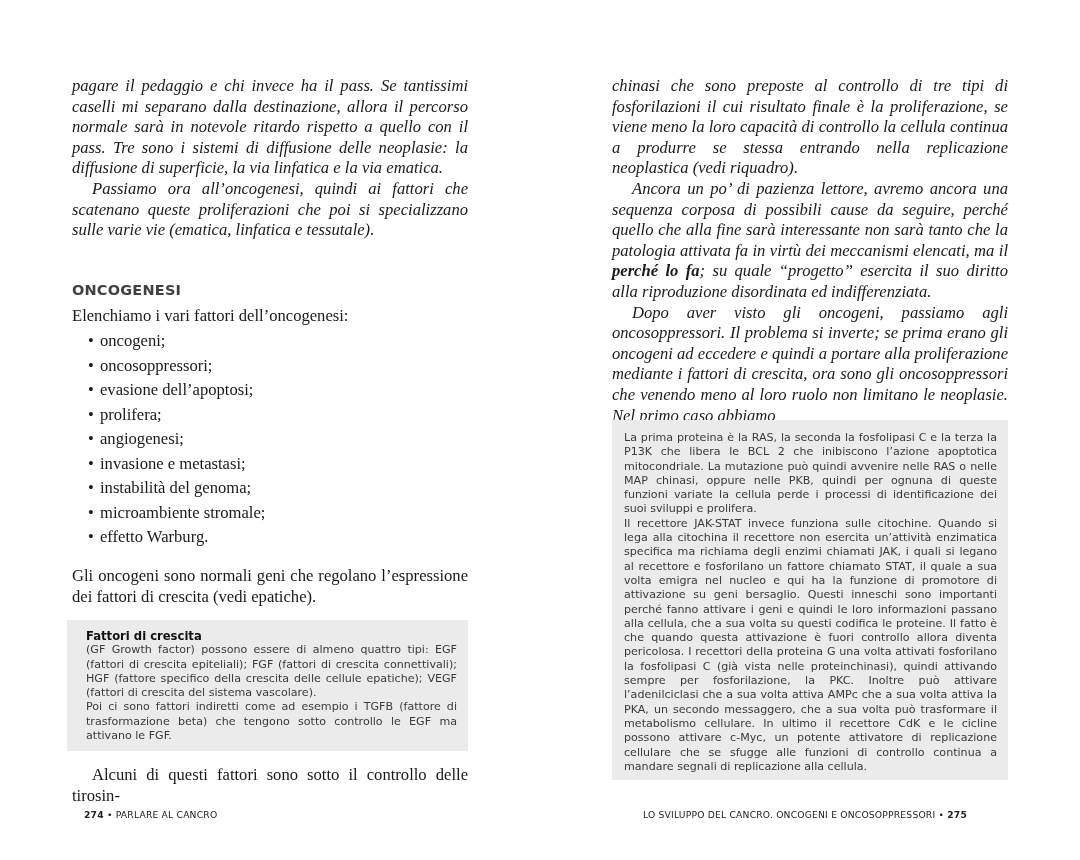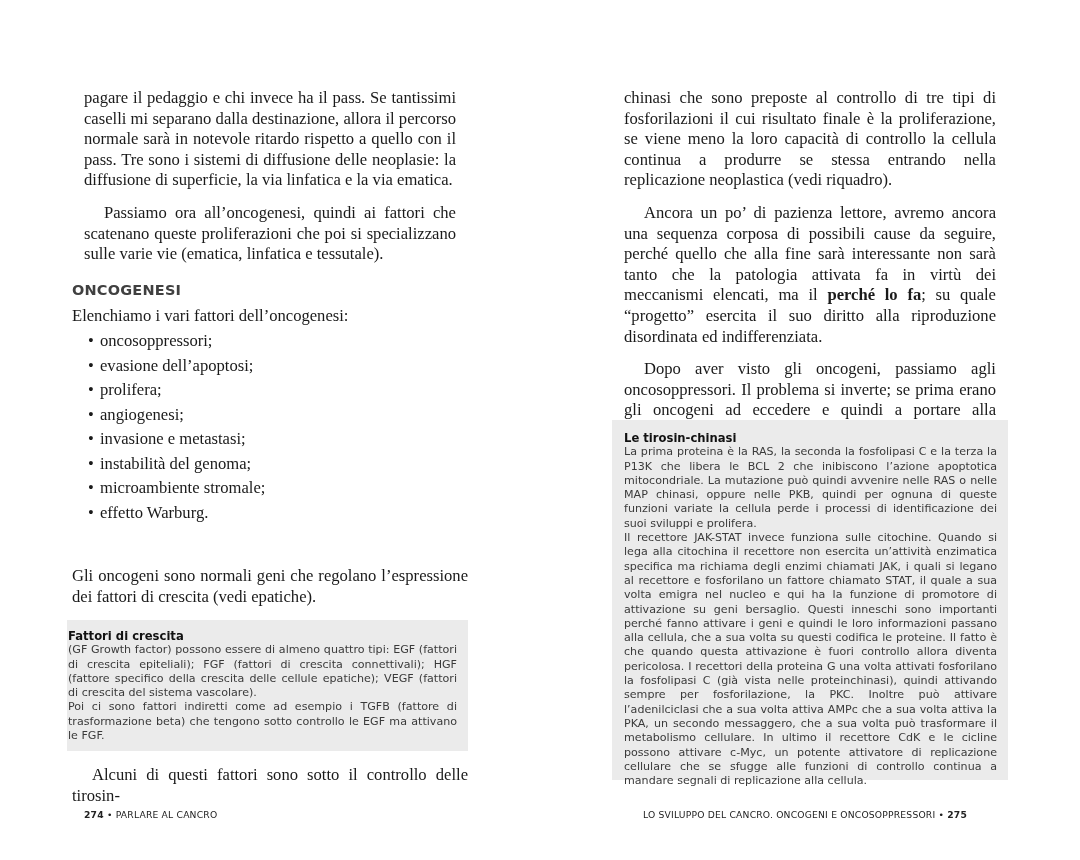--- a/index.html
+++ b/index.html
@@ -7,21 +7,21 @@
   .page { position: absolute; top: 0; width: 396px; }
   .page.left { left: 72px; }
   .page.right { left: 612px; }
   .serif {
     font-family: "Liberation Serif", "DejaVu Serif", serif;
     font-size: 16.6px;
     line-height: 20.6px;
     text-align: justify;
     hyphens: manual;
   }
-  .serif p { margin: 12px; }
+  .serif p { margin: 0; font-style: italic; }
   .indent { text-indent: 20px; }
   .block { position: absolute; left: 0; width: 396px; }
   .heading {
     font-family: "DejaVu Sans", sans-serif;
     font-weight: bold;
     font-size: 14.5px;
     letter-spacing: 0.2px;
     color: #404040;
   }
   ul.bullets { list-style: none; margin: 0; padding: 0 0 0 16px; }
@@ -58,33 +58,34 @@
   <div class="block serif" style="top:76px;">
     <p>pagare il pedaggio e chi invece ha il pass. Se tantissimi caselli mi separano dalla destinazione, allora il percorso normale sarà in notevole ritardo rispetto a quello con il pass. Tre sono i sistemi di diffusione delle neoplasie: la diffusione di superficie, la via linfatica e la via ematica.</p>
     <p class="indent">Passiamo ora all’oncogenesi, quindi ai fattori che scatenano queste proliferazioni che poi si specializzano sulle varie vie (ematica, linfatica e tessutale).</p>
   </div>
 
   <div class="block heading" style="top:282px;">ONCOGENESI</div>
 
   <div class="block serif" style="top:306px;">Elenchiamo i vari fattori dell’oncogenesi:</div>
 
   <ul class="block bullets serif" style="top:329px; text-align:left;">
+    <li>oncogeni;</li>
     <li>oncosoppressori;</li>
     <li>evasione dell’apoptosi;</li>
     <li>prolifera;</li>
     <li>angiogenesi;</li>
     <li>invasione e metastasi;</li>
     <li>instabilità del genoma;</li>
     <li>microambiente stromale;</li>
     <li>effetto Warburg.</li>
   </ul>
 
   <div class="block serif" style="top:566px;">Gli oncogeni sono normali geni che regolano l’espressione dei fattori di crescita (vedi epatiche).</div>
 
-  <div class="box" style="left:-5px; top:620px; width:401px; height:131px; padding:9px 11px 0 1px;">
+  <div class="box" style="left:-5px; top:620px; width:401px; height:131px; padding:9px 11px 0 19px;">
     <span class="box-title">Fattori di crescita</span>
     <p>(GF Growth factor) possono essere di almeno quattro tipi: EGF (fattori di crescita epiteliali); FGF (fattori di crescita connettivali); HGF (fattore specifico della crescita delle cellule epatiche); VEGF (fattori di crescita del sistema vascolare).</p>
     <p>Poi ci sono fattori indiretti come ad esempio i TGFB (fattore di trasformazione beta) che tengono sotto controllo le EGF ma attivano le FGF.</p>
   </div>
 
   <div class="block serif indent" style="top:765px;">Alcuni di questi fattori sono sotto il controllo delle tirosin-</div>
 
   <div class="footer" style="left:12px;">
     <b>274</b>
     <span>•</span>
@@ -94,21 +95,20 @@
 
 <div class="page right">
 
   <div class="block serif" style="top:76px;">
     <p>chinasi che sono preposte al controllo di tre tipi di fosforilazioni il cui risultato finale è la proliferazione, se viene meno la loro capacità di controllo la cellula continua a produrre se stessa entrando nella replicazione neoplastica (vedi riquadro).</p>
     <p class="indent"><span>Ancora un po’ di pazienza lettore, avremo ancora una sequenza corposa di possibili cause da seguire, perché quello che alla fine sarà interessante non sarà tanto che la patologia attivata fa in virtù dei meccanismi elencati, ma il </span><span class="bold">perché lo fa</span><span>; su quale “progetto” esercita il suo diritto alla riproduzione disordinata ed indifferenziata.</span></p>
     <p class="indent">Dopo aver visto gli oncogeni, passiamo agli oncosoppressori. Il problema si inverte; se prima erano gli oncogeni ad eccedere e quindi a portare alla proliferazione mediante i fattori di crescita, ora sono gli oncosoppressori che venendo meno al loro ruolo non limitano le neoplasie. Nel primo caso abbiamo</p>
   </div>
 
   <div class="box" style="left:0; top:420px; width:396px; height:360px; padding:11px 11px 0 12px;">
-    <span class="box-title">Le tirosin-chinasi</span>
     <p>La prima proteina è la RAS, la seconda la fosfolipasi C e la terza la P13K che libera le BCL 2 che inibiscono l’azione apoptotica mitocondriale. La mutazione può quindi avvenire nelle RAS o nelle MAP chinasi, oppure nelle PKB, quindi per ognuna di queste funzioni variate la cellula perde i processi di identificazione dei suoi sviluppi e prolifera.</p>
     <p>Il recettore JAK-STAT invece funziona sulle citochine. Quando si lega alla citochina il recettore non esercita un’attività enzimatica specifica ma richiama degli enzimi chiamati JAK, i quali si legano al recettore e fosforilano un fattore chiamato STAT, il quale a sua volta emigra nel nucleo e qui ha la funzione di promotore di attivazione su geni bersaglio. Questi inneschi sono importanti perché fanno attivare i geni e quindi le loro informazioni passano alla cellula, che a sua volta su questi codifica le proteine. Il fatto è che quando questa attivazione è fuori controllo allora diventa pericolosa. I recettori della proteina G una volta attivati fosforilano la fosfolipasi C (già vista nelle proteinchinasi), quindi attivando sempre per fosforilazione, la PKC. Inoltre può attivare l’adenilciclasi che a sua volta attiva AMPc che a sua volta attiva la PKA, un secondo messaggero, che a sua volta può trasformare il metabolismo cellulare. In ultimo il recettore CdK e le cicline possono attivare c-Myc, un potente attivatore di replicazione cellulare che se sfugge alle funzioni di controllo continua a mandare segnali di replicazione alla cellula.</p>
   </div>
 
   <div class="footer" style="right:5px; left:auto; width:396px; text-align:center;">
     <span>LO SVILUPPO DEL CANCRO. ONCOGENI E ONCOSOPPRESSORI</span>
     <span>•</span>
     <b>275</b>
   </div>
 </div>

